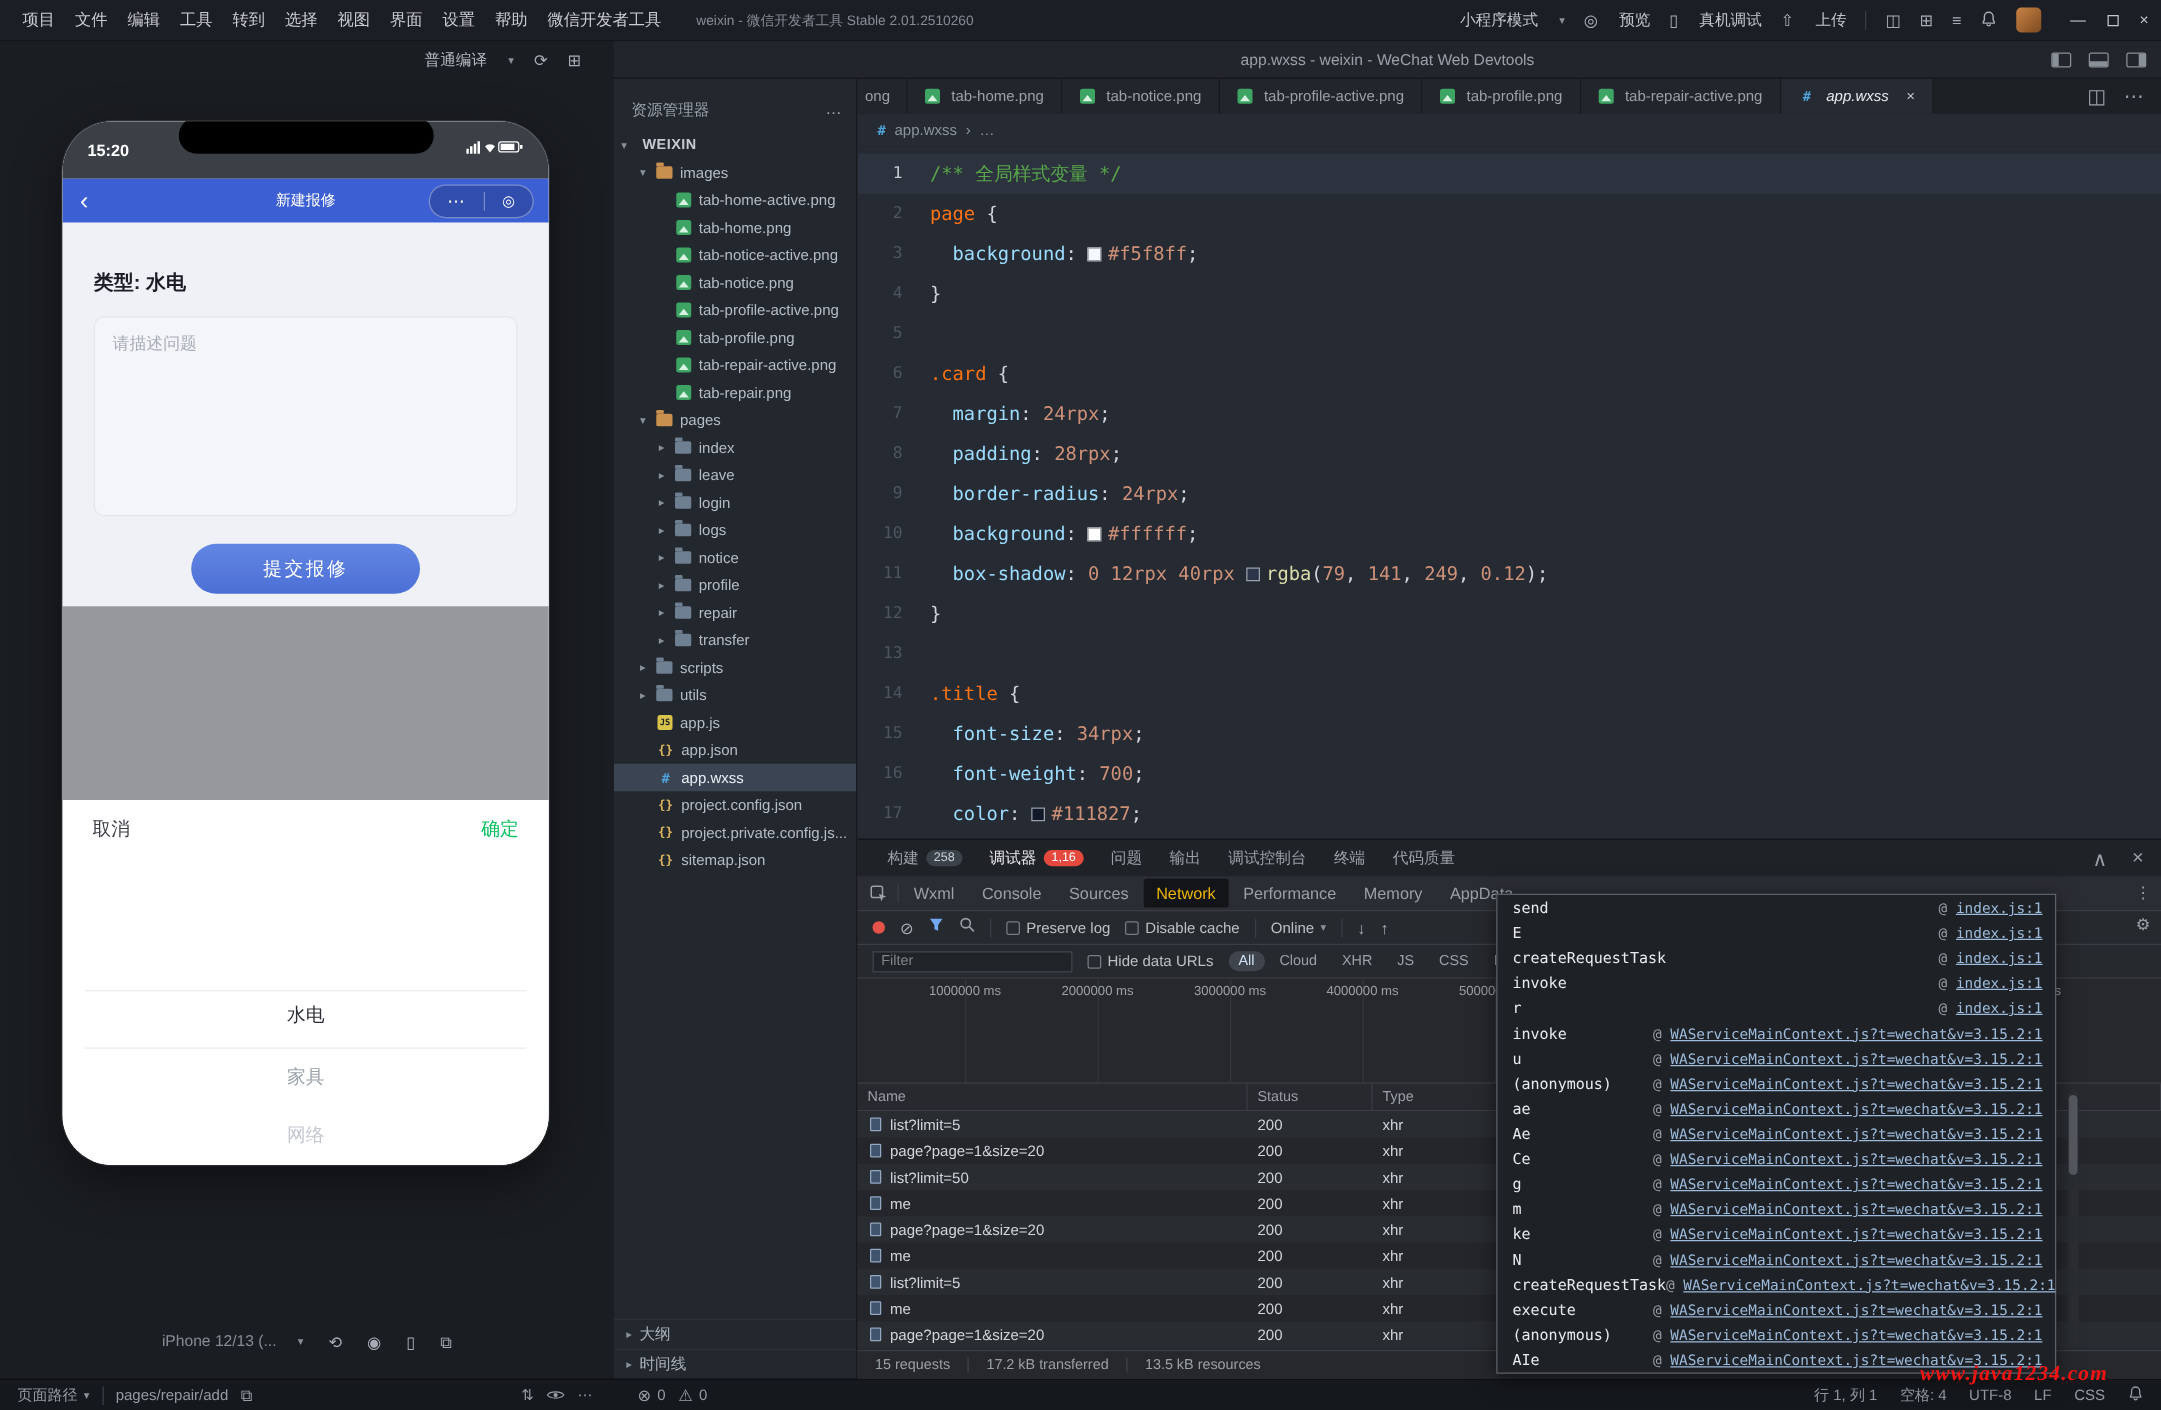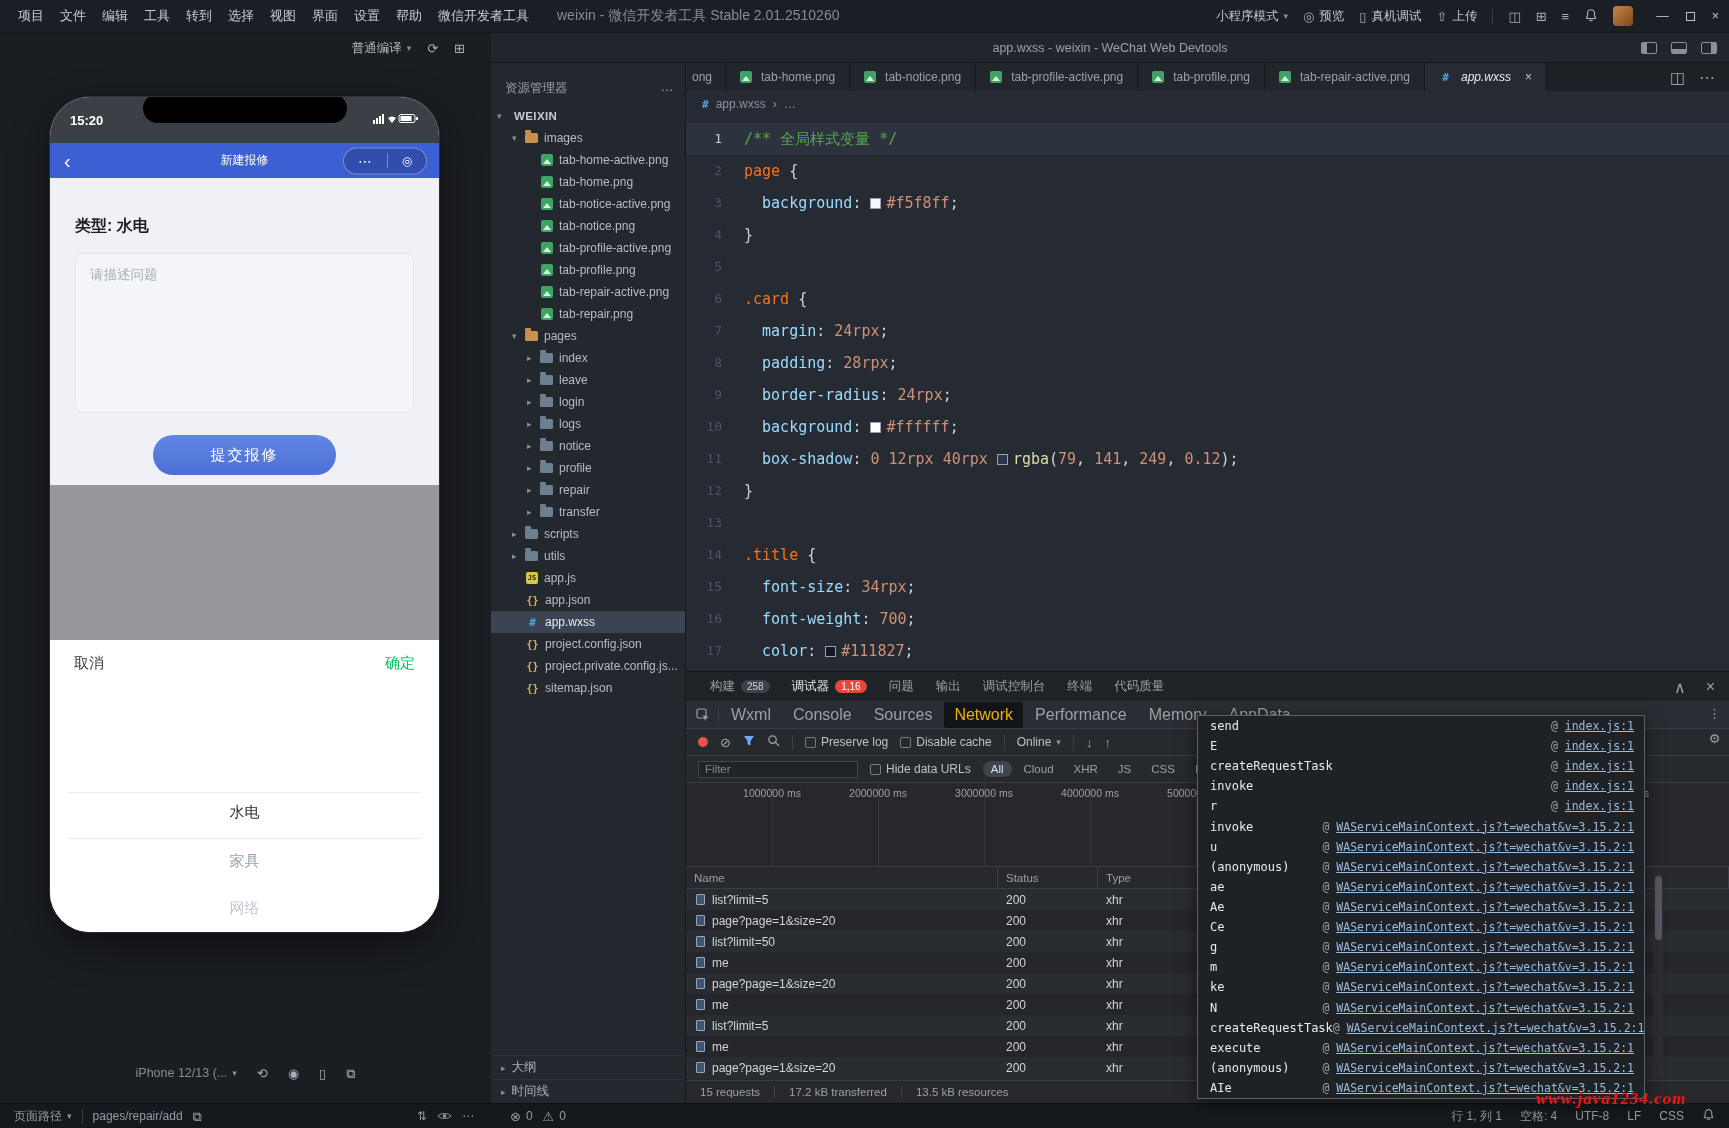--- a/index.html
+++ b/index.html
@@ -3,23 +3,23 @@
 <meta charset="utf-8">
 <style>
 *{box-sizing:border-box;margin:0;padding:0}
 html,body{width:1729px;height:1128px}
 body{font-family:"Liberation Sans","DejaVu Sans",sans-serif;background:#101214;overflow:hidden}
 .app{position:relative;width:1729px;height:1128px;background:#1e2227;display:flex;flex-direction:column;color:#c9ccd2}
 
 .menubar{height:33px;flex:none;background:#1b1e24;border-bottom:1px solid #14161a;display:flex;align-items:center;padding:0 10px;font-size:13px}
 .menu-items{display:flex;align-items:center}
 .menu-item{padding:0 8px;white-space:nowrap}
-.app-title{color:#868c95;font-size:14px;margin-left:20px;white-space:nowrap}
+.app-title{color:#868c95;font-size:11px;margin-left:20px;white-space:nowrap}
 .menu-right{margin-left:auto;display:flex;align-items:center;gap:15px;font-size:12.5px;color:#c2c6cc;white-space:nowrap}
-.mr-item{display:flex;align-items:center;gap:5px}
+.mr-item{display:flex;align-items:center;gap:17px}
 .caret{font-size:9px;color:#8a9098}
 .gicon{color:#a7adb6;font-size:13px;line-height:1}
 .vsep{width:1px;height:15px;background:#3a3f46}
 .avatar{width:20px;height:20px;border-radius:4px;background:linear-gradient(135deg,#c98245,#7d4b20)}
 .win-controls{display:flex;gap:17px;margin-left:8px;align-items:center;color:#c2c6cc}
 .maxbox{width:9px;height:9px;border:1px solid #c2c6cc;display:inline-block}
 
 .body{display:flex;height:1070px;flex:none}
 
 .sim-col{width:491px;flex:none;background:#1a1d22;display:flex;flex-direction:column}
@@ -111,21 +111,21 @@
 .swatch{display:inline-block;width:11px;height:11px;border:1px solid #9aa0a8;margin-right:5px;vertical-align:-1px}
 
 .devtools{height:432px;flex:none;background:#26292e;border-top:1px solid #121419;position:relative;display:flex;flex-direction:column;color:#b6bac1}
 .ptabs{height:29px;flex:none;background:#1f2227;display:flex;align-items:center;gap:22px;padding:0 16px 0 24px;font-size:12.5px;color:#9aa0a8}
 .ptab{display:flex;align-items:center;gap:6px}
 .ptab.active{color:#e8eaee}
 .pbadge{font-size:10px;padding:1px 6px;border-radius:8px;background:#3c424a;color:#cdd2d9}
 .pbadge.red{background:#e5483c;color:#fff}
 .ptabs-right{margin-left:auto;display:flex;gap:20px;color:#9aa0a8}
 .dtabs{height:28px;flex:none;background:#2a2d33;display:flex;align-items:center;padding:0 10px;gap:2px;border-bottom:1px solid #3a3e44}
-.dtab{padding:4px 10px;color:#9aa0a6;font-size:16px}
+.dtab{padding:4px 10px;color:#9aa0a6;font-size:13px}
 .dtab.active{background:#121417;color:#eab308;border-radius:2px}
 .dt-insp{margin-right:6px;display:flex;align-items:center}
 .net-toolbar{height:27px;flex:none;display:flex;align-items:center;gap:12px;padding:0 12px;border-bottom:1px solid #3a3e44}
 .rec{width:10px;height:10px;border-radius:50%;background:#e5534b;flex:none}
 .titem{display:flex;align-items:center;gap:5px;color:#bdc1c6;font-size:12px}
 .cb{width:11px;height:11px;border:1px solid #777c83;border-radius:2px;flex:none}
 .filter-bar{height:27px;flex:none;display:flex;align-items:center;gap:12px;padding:0 12px;border-bottom:1px solid #3a3e44}
 .filter-input{width:160px;height:17px;background:#202327;border:1px solid #43474d;color:#bfc4ca;font-size:11.5px;padding:0 6px;outline:none}
 .filter-input::placeholder{color:#80868b}
 .pills{display:flex;align-items:center;gap:4px}

